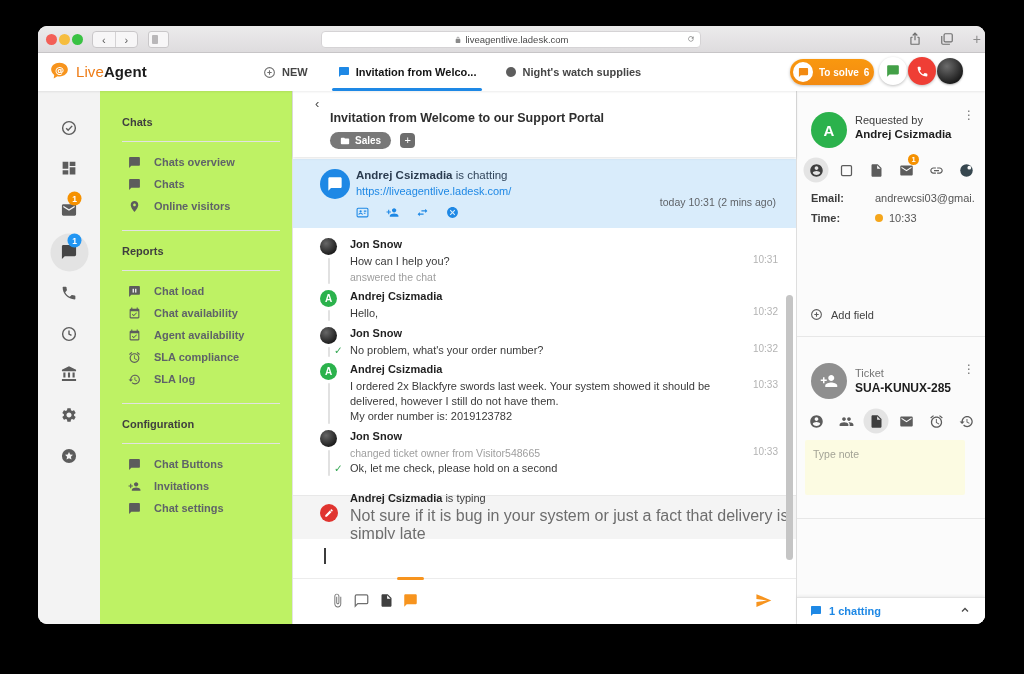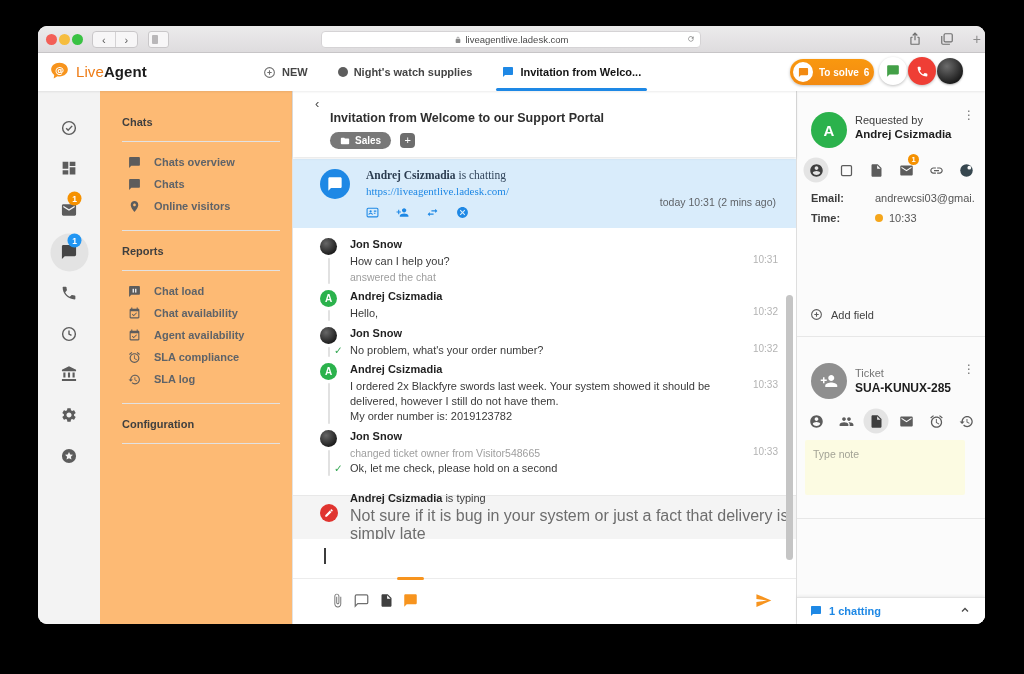--- a/index.html
+++ b/index.html
@@ -58,42 +58,42 @@
   .rail { position:relative; width:62px; background:#f3f3f3; flex:none; }
   .rail-item { position:absolute; left:31px; transform:translate(-50%,-50%); color:#5c5c5c; }
   .rail-item .ic { width:17px; height:17px; display:block; }
   .rail-item.active::before { content:""; position:absolute; left:50%; top:50%; transform:translate(-50%,-50%); width:38px; height:38px; border-radius:50%; background:#e3e3e3; }
   .rail-item.active .ic { position:relative; color:#454545; }
   .badge { position:absolute; min-width:14px; height:14px; padding:0 3px; border-radius:8px; color:#fff; font-size:8.5px; font-weight:700; display:flex; align-items:center; justify-content:center; top:-10px; left:7px; }
   .badge.orange { background:#f59100; }
   .badge.blue { background:#2196f3; }
 
   
-  .menu { position:relative; width:193px; background:#fdba74; border-right:1px solid #e3e3e3; flex:none; }
+  .menu { position:relative; width:193px; background:#bef264; border-right:1px solid #e3e3e3; flex:none; }
   .m-head { margin:25px 12px 0 22px; font-size:11px; font-weight:700; color:#3f3f3f; }
   .m-div { height:1px; background:#e2e2e2; margin:13px 12px 0 22px; }
   .m-list { margin-top:9px; }
   .m-item { display:flex; align-items:center; gap:13px; padding-left:28px; height:22px; font-size:11px; color:#5f6368; cursor:default;font-weight:bold; }
   .m-item .ic { width:13px; height:13px; color:#5c5c5c; flex:none; }
 
   
   .chat { position:relative; flex:1; background:#fff; display:flex; flex-direction:column; border-right:1px solid #dedede; }
   .chat-head { position:relative; height:66px; background:#fff; box-shadow:0 1px 3px rgba(0,0,0,.12); z-index:4; flex:none; }
   .back { position:absolute; left:22px; top:5px; font-size:13px; color:#4d4d4d; }
   .chat-title { position:absolute; left:37px; top:20px; font-size:12.5px; font-weight:700; color:#2f2f2f; }
   .tagrow { position:absolute; left:37px; top:41px; display:flex; align-items:center; gap:9px; }
   .tag-pill { height:17px; border-radius:9px; background:#787878; color:#fff; display:flex; align-items:center; gap:5px; padding:0 10px; font-size:10px; font-weight:700; }
   .tag-pill .ic { width:10px; height:10px; }
   .tag-add { width:15px; height:15px; border-radius:4px; background:#6d6d6d; color:#fff; display:flex; align-items:center; justify-content:center; font-size:11px; line-height:1; }
 
   .chat-body { flex:1; overflow:hidden; position:relative; }
   .banner { margin-top:2px; background:#d9ecfb; padding:10px 18px 9px 27px; position:relative; display:flex; }
   .b-avatar { width:30px; height:30px; border-radius:50%; background:#1e88e5; display:flex; align-items:center; justify-content:center; flex:none; }
   .b-avatar .ic { width:16px; height:16px; color:#fff; }
-  .b-content { margin-left:16px;font-family:Liberation Serif, serif; }
+  .b-content { margin-left:6px; }
   .b-name { font-size:11.5px; color:#33465c; }
   .b-name b { font-weight:700; color:#2b3c50; }
   .b-link { margin-top:4px; font-size:11px; color:#1e88e5; text-decoration:none; display:inline-block; }
   .b-icons { margin-top:7px; display:flex; gap:17px; color:#1e88e5; }
   .b-icons .ic { width:13px; height:13px; }
   .b-time { position:absolute; right:20px; top:37px; font-size:10.5px; color:#5f6368; }
 
   .messages { padding:10px 0 0 27px; }
   .msg { position:relative; display:flex; padding-right:60px; margin-bottom:6px; }
   .msg-rail { width:17px; margin-right:13px; display:flex; flex-direction:column; align-items:center; flex:none; }
@@ -343,29 +343,29 @@
       </svg>
       <span class="brand"><span class="lv">Live</span><span class="ag">Agent</span></span>
     </div>
     <div class="tabs">
       <div class="tab">
         <svg class="ic">
             <use href="#i-plus-c"></use>
           </svg>
         <span>NEW</span>
       </div>
+      <div class="tab active">
+        <svg class="ic blue">
+            <use href="#i-chat"></use>
+          </svg>
+        <span>Invitation from Welco...</span>
+      </div>
       <div class="tab">
         <span class="dot"></span>
         <span>Night's watch supplies</span>
-      </div>
-      <div class="tab active">
-        <svg class="ic blue">
-            <use href="#i-chat"></use>
-          </svg>
-        <span>Invitation from Welco...</span>
       </div>
     </div>
     <div class="tosolve">
       <span class="cir">
           <svg class="ic">
             <use href="#i-chat"></use>
           </svg>
         </span>
       <span class="lbl">To solve</span>
       <span class="cnt">6</span>
@@ -489,20 +489,40 @@
         <div class="m-item">
             <svg class="ic">
               <use href="#i-history"></use>
             </svg>
             <span>SLA log</span>
           </div>
       </div>
       <div class="m-div"></div>
       <div class="m-head" style="margin-top:14px">Configuration</div>
       <div class="m-div"></div>
+      <div class="m-list">
+        <div class="m-item">
+            <svg class="ic">
+              <use href="#i-chat"></use>
+            </svg>
+            <span>Chat Buttons</span>
+          </div>
+        <div class="m-item">
+            <svg class="ic">
+              <use href="#i-person-add"></use>
+            </svg>
+            <span>Invitations</span>
+          </div>
+        <div class="m-item">
+            <svg class="ic">
+              <use href="#i-chat"></use>
+            </svg>
+            <span>Chat settings</span>
+          </div>
+      </div>
     </div>
 
     <div class="chat">
       <div class="chat-head">
         <span class="back">‹</span>
         <div class="chat-title">Invitation from Welcome to our Support Portal</div>
         <div class="tagrow">
           <span class="tag-pill">
               <svg class="ic">
                 <use href="#i-folder"></use>

